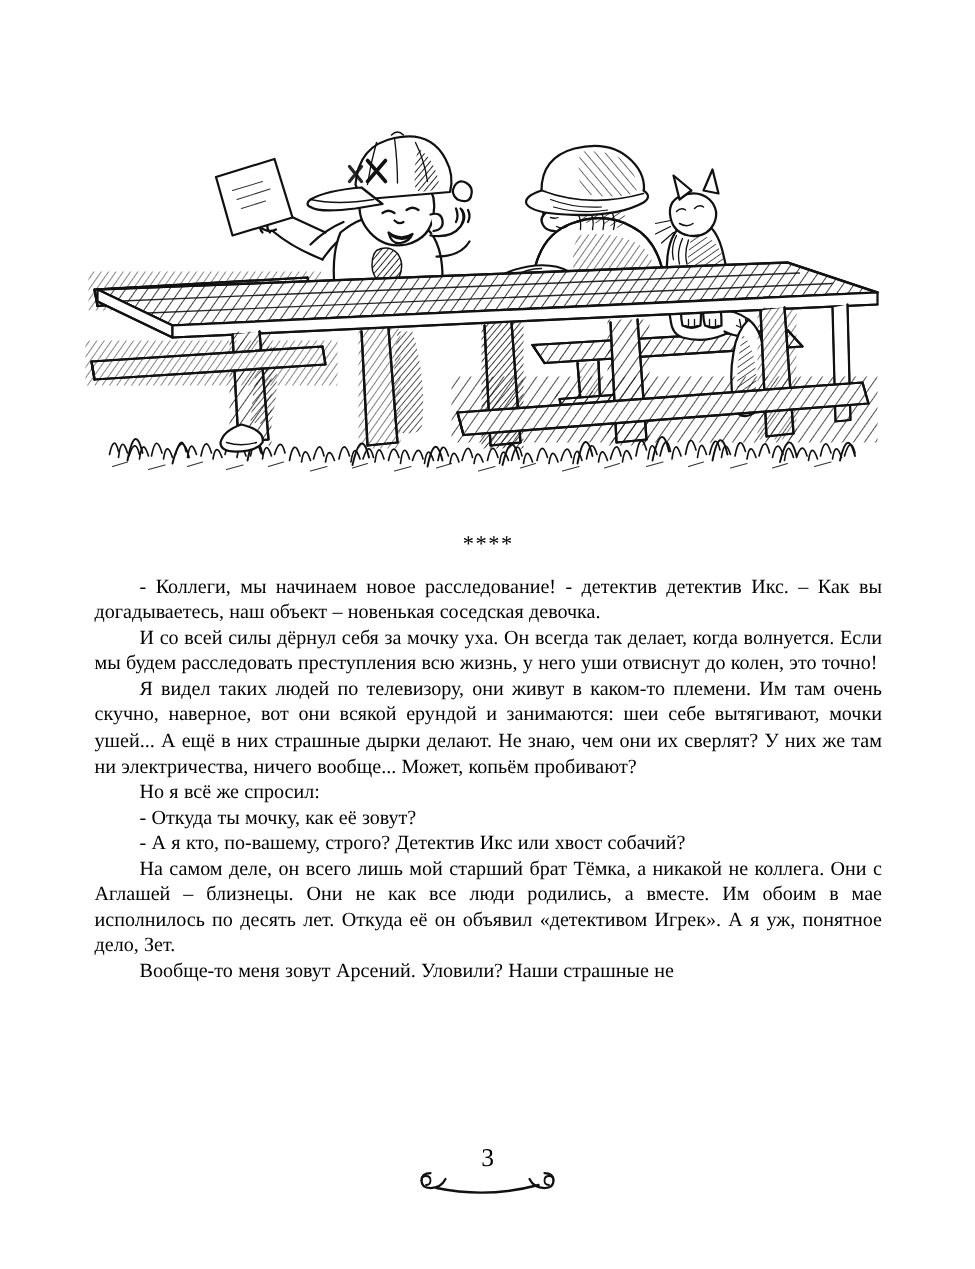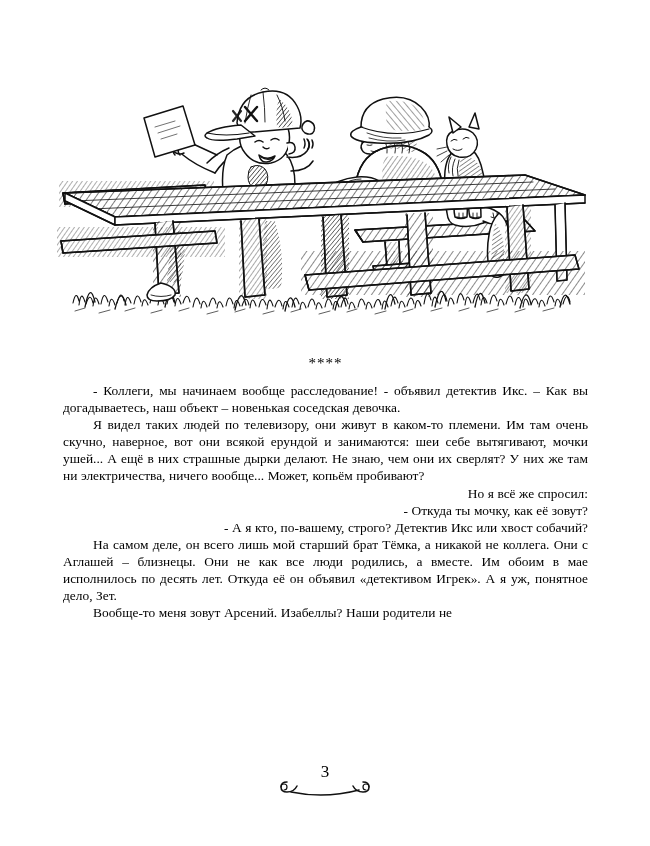--- a/index.html
+++ b/index.html
@@ -57,21 +57,21 @@
     text-indent: 30px;
     font-size: 13.4px;
     line-height: 17.1px;
     word-spacing: 0.2px;
     hyphens: none;
   }
   p.para.last-line-loose {
     text-align: justify;
   }
   p.para.nojust {
-    text-align: right;
+    text-align: left;
   }
 
   
   .folio {
     position: absolute;
     left: 0;
     top: 762px;
     width: 650px;
     text-align: center;
   }
@@ -391,27 +391,28 @@
           <path d="M250 230 L254 245"></path>
         </g>
       </g>
     </svg>
   </div>
 
   <div class="body-text">
 
     <div class="separator">****</div>
 
-    <p class="para">- Коллеги, мы начинаем вообще расследование! - объявил детектив Икс. – Как вы догадываетесь, наш объект – новенькая соседская девочка.</p>
+    <p class="para">- Коллеги, мы начинаем новое расследование! - детектив детектив Икс. – Как вы догадываетесь, наш объект – новенькая соседская девочка.</p>
+    <p class="para">И со всей силы дёрнул себя за мочку уха. Он всегда так делает, когда волнуется. Если мы будем расследовать преступления всю жизнь, у него уши отвиснут до колен, это точно!</p>
     <p class="para">Я видел таких людей по телевизору, они живут в каком-то племени. Им там очень скучно, наверное, вот они всякой ерундой и занимаются: шеи себе вытягивают, мочки ушей... А ещё в них страшные дырки делают. Не знаю, чем они их сверлят? У них же там ни электричества, ничего вообще... Может, копьём пробивают?</p>
     <p class="para nojust">Но я всё же спросил:</p>
     <p class="para nojust">- Откуда ты мочку, как её зовут?</p>
     <p class="para nojust">- А я кто, по-вашему, строго? Детектив Икс или хвост собачий?</p>
     <p class="para">На самом деле, он всего лишь мой старший брат Тёмка, а никакой не коллега. Они с Аглашей – близнецы. Они не как все люди родились, а вместе.  Им обоим в мае исполнилось по десять лет. Откуда её он объявил «детективом Игрек». А я уж, понятное дело, Зет.</p>
-    <p class="para last-line-loose">Вообще-то меня зовут Арсений. Изабеллы? Наши родители не</p>
+    <p class="para last-line-loose">Вообще-то меня зовут Арсений. Уловили? Наши страшные не</p>
   </div>
 
   <div class="folio">
     <span class="folio-inner">
       <span class="folio-orn">
         <svg viewBox="0 0 96 28" xmlns="http://www.w3.org/2000/svg" aria-hidden="true">
           <g fill="none" stroke="#111" stroke-width="1.5" stroke-linecap="round">
 
             <path d="M10 14 q-6 0 -6 5 q0 5 6 5 q7 0 10 -6"></path>
             <path d="M4 19 q0 -3 3 -3 q3 0 3 3 q0 3 -3 3" stroke-width="1.2"></path>

